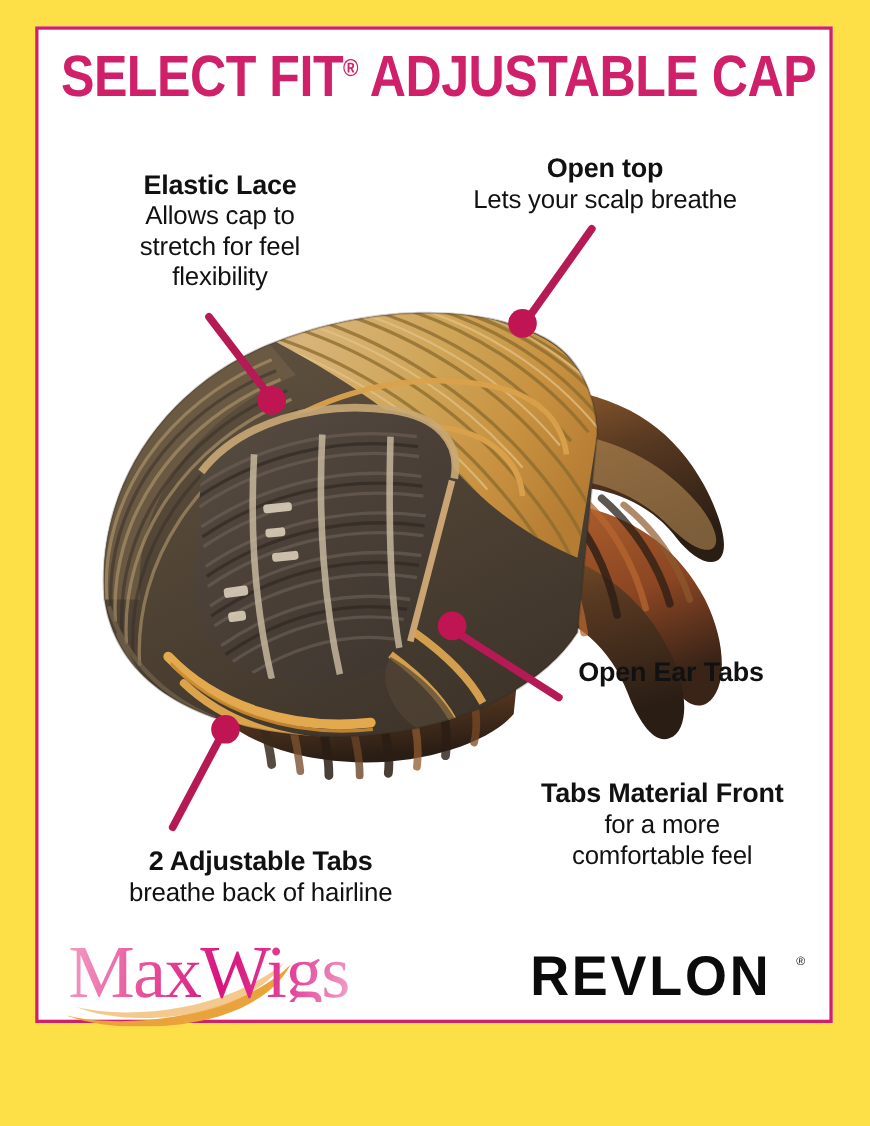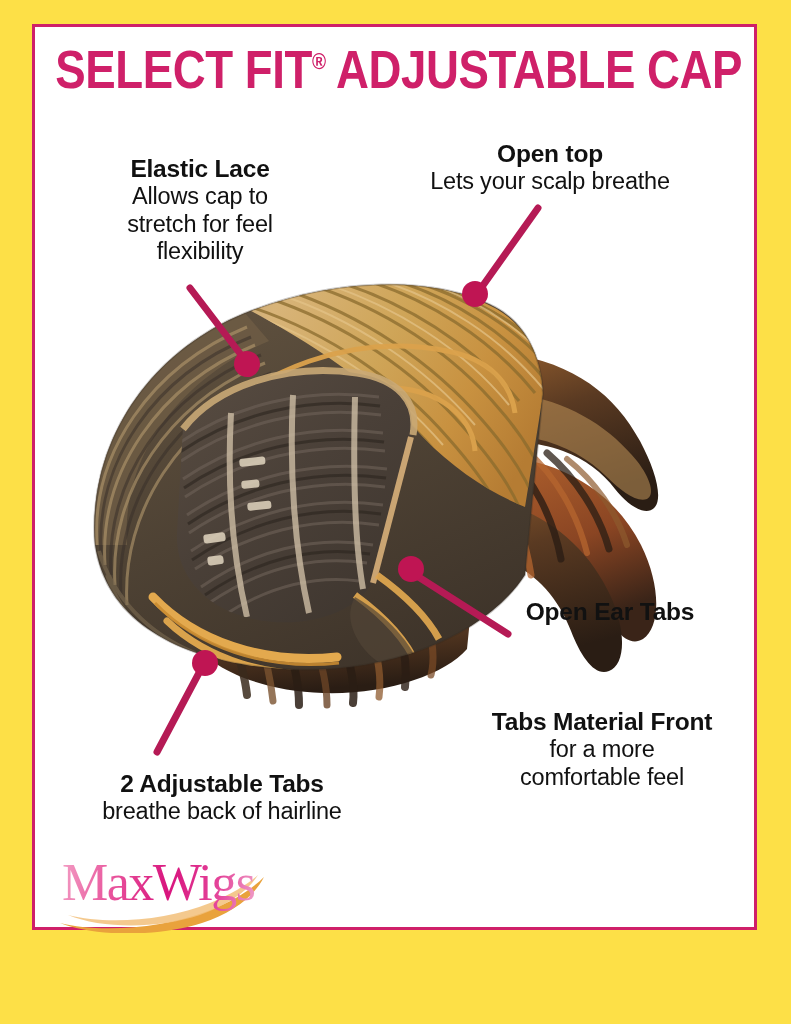--- a/index.html
+++ b/index.html
@@ -40,38 +40,38 @@
     white-space:nowrap;
   }
   .callout .bd{
     font-weight:normal;font-size:23.5px;line-height:27.5px;letter-spacing:-0.2px;
   }
 
   #c-elastic{left:60px;top:155px;width:280px;}
   #c-open-top{left:380px;top:140px;width:340px;}
   #c-ear{left:480px;top:598px;width:260px;text-align:center;}
   #c-soft{left:452px;top:708px;width:300px;}
-  #c-tabs{left:47px;top:770px;width:350px;}
+  #c-tabs{left:62px;top:770px;width:350px;}
 
   
   #leaders{position:absolute;left:0;top:0;width:791px;height:1024px;pointer-events:none;}
 
   
   #wig{
     position:absolute;left:55px;top:245px;width:620px;height:470px;
   }
 
   
   #maxwigs{
     position:absolute;left:62px;top:857px;width:210px;height:72px;
   }
   #maxwigs .mw-text{
     position:absolute;left:0;top:-2px;
     font-family:"Liberation Serif","DejaVu Serif",serif;
-    font-size:52px;line-height:56px;font-weight:normal;
+    font-size:68px;line-height:56px;font-weight:normal;
     letter-spacing:-1.5px;
     background:linear-gradient(100deg,#f39ec4 0%,#e8529b 28%,#d8147e 55%,#e4459a 80%,#f0a0c8 100%);
     -webkit-background-clip:text;background-clip:text;
     color:transparent;-webkit-text-fill-color:transparent;
     white-space:nowrap;
   }
   #maxwigs .mw-swoosh{position:absolute;left:-4px;top:18px;}
 
   #revlon{
     position:absolute;left:482px;top:862px;width:248px;height:52px;
@@ -348,14 +348,18 @@
   <div id="maxwigs">
     <svg class="mw-swoosh" width="220" height="58" viewBox="0 0 220 58">
       <path d="M2,48 C40,58 104,54 150,36 C176,26 194,14 206,2
                C196,22 174,38 144,48 C100,62 38,62 2,48 Z" fill="#e9a23c"></path>
       <path d="M10,40 C48,50 108,46 152,28 C174,19 190,9 200,0
                C190,16 170,30 142,40 C100,54 44,54 10,40 Z" fill="#f2c07a" opacity="0.85"></path>
     </svg>
     <div class="mw-text">MaxWigs</div>
   </div>
 
+  <div id="revlon">
+    <div class="rv-text">REVLON</div>
+    <span class="rv-reg">®</span>
+  </div>
 
 </div>
 
 </body></html>

